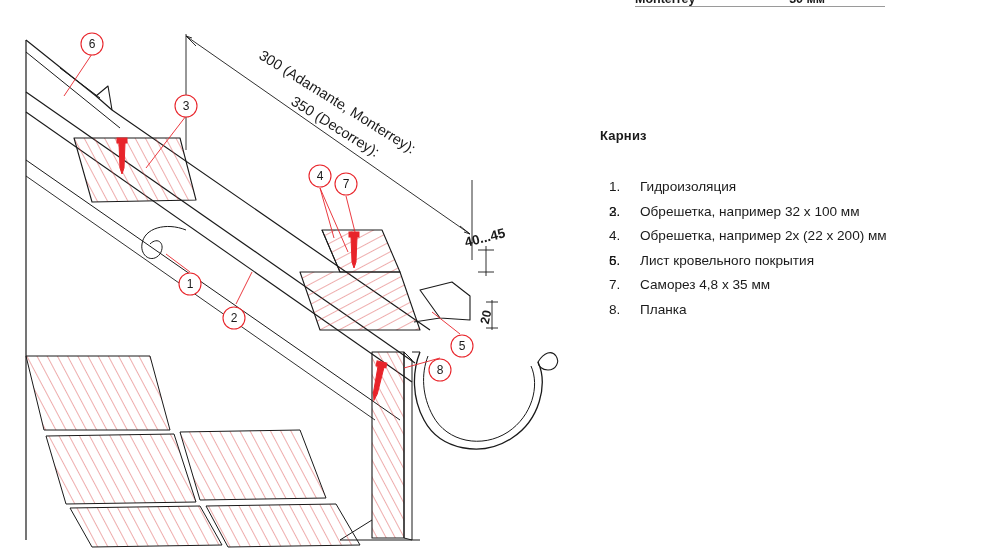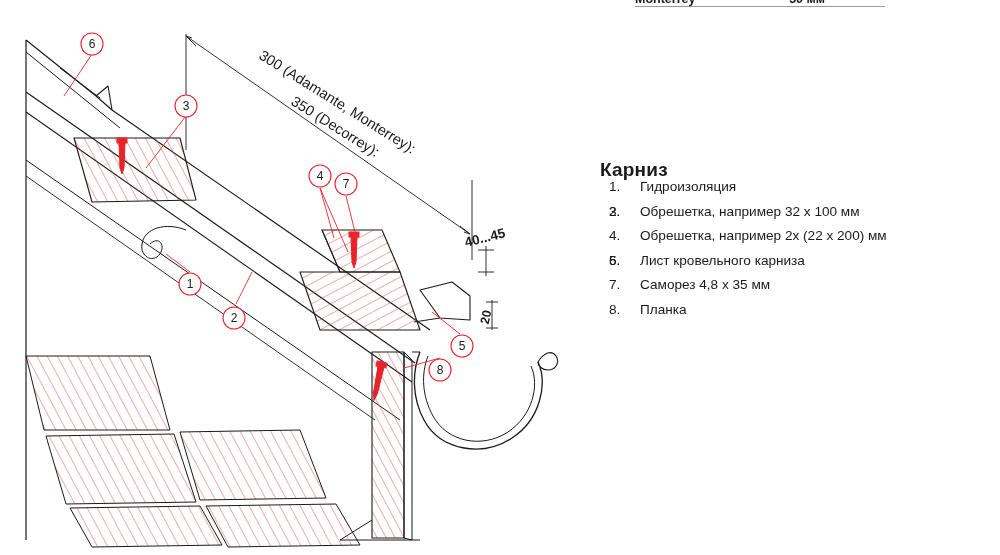--- a/index.html
+++ b/index.html
@@ -55,25 +55,24 @@
     height: 12px;
     overflow: hidden;
   }
   .top-table .row .cell-left { font-weight: bold; }
   .top-table .row .cell-right { font-weight: bold; padding-right: 60px; }
 
   .legend-title {
     position: absolute;
     left: 0px;
     top: 128px;
-    font-size: 19px;
+    font-size: 13px;
     font-weight: bold;
     color: #1a1a1a;
     letter-spacing: 0.2px;
-    margin-top: 31px;
   }
   ol.legend-list {
     position: absolute;
     left: 0px;
     top: 175px;
     margin: 0;
     padding: 0;
     list-style: none;
     width: 390px;
   }
@@ -274,21 +273,21 @@
       </li>
       <li>
         <span class="num">4.</span>
         <span>Обрешетка, например 2х (22 х 200) мм</span>
       </li>
       <li>
         <span class="num">5.</span>
       </li>
       <li>
         <span class="num">6.</span>
-        <span>Лист кровельного карниза</span>
+        <span>Лист кровельного покрытия</span>
       </li>
       <li>
         <span class="num">7.</span>
         <span>Саморез 4,8 х 35 мм</span>
       </li>
       <li>
         <span class="num">8.</span>
         <span>Планка</span>
       </li>
     </ol>

